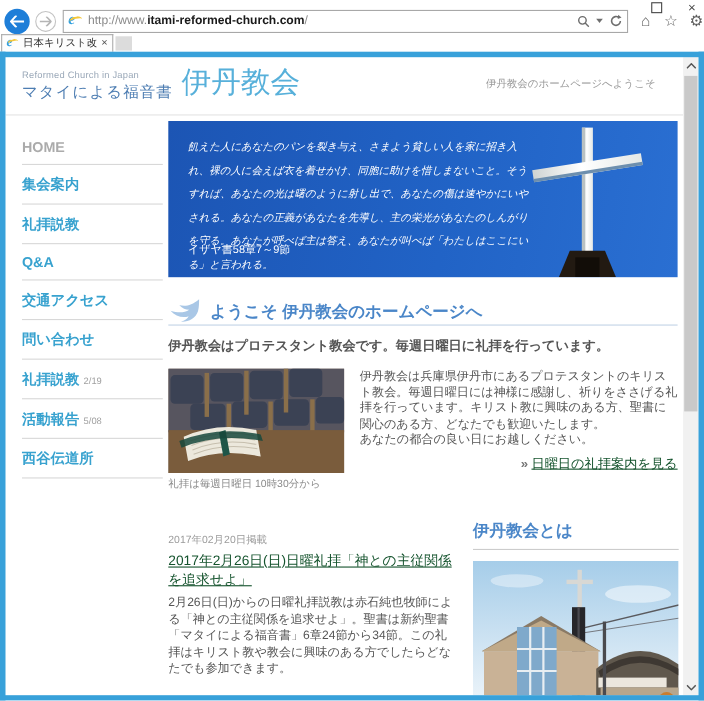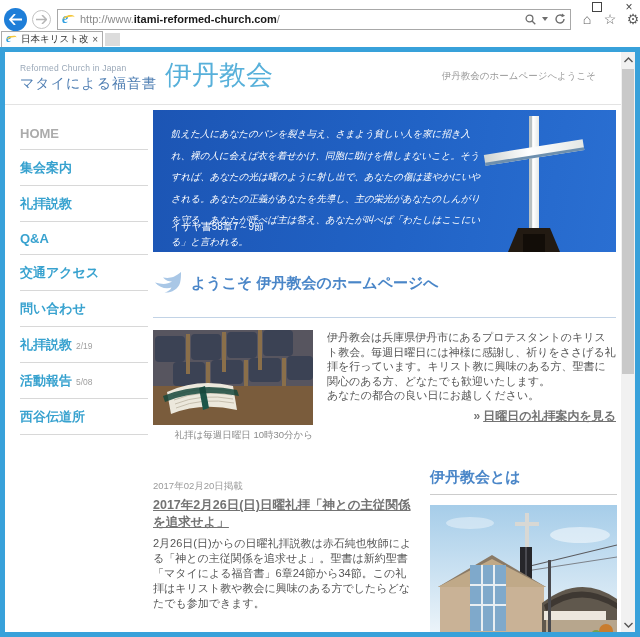--- a/index.html
+++ b/index.html
@@ -84,33 +84,33 @@
   
   .banner { position:relative; height:142px; overflow:hidden;
             background:linear-gradient(100deg,#1c55b4 0%,#2163c6 55%,#2a6fd2 100%); }
   .verse { position:absolute; left:18px; top:13px; width:316px; font:italic 9.5px/21.5px "DejaVu Serif", serif;
            color:#fff; }
   .verse-ref { position:absolute; left:18px; top:110px; width:330px; 
                font-size:10px; color:#fff; }
   .banner-cross { position:absolute; right:0; top:0; }
 
   
-  .sec-head { display:flex; align-items:center; margin-top:19px; padding-bottom:22px; border-bottom:1px solid #c2d3e6; }
+  .sec-head { display:flex; align-items:center; margin-top:19px; padding-bottom:0; border-bottom:1px solid #c2d3e6; }
   .sec-head h2 { font-size:15px; color:#4a86c8; font-weight:bold; margin-left:8px; }
   .lead { margin-top:10px; font-size:12px; font-weight:bold; color:#555; }
 
   
   .media-row { display:flex; margin-top:12px; gap:14px; }
   .media-fig { flex:0 0 160px; }
   .media-fig svg { display:block; }
-  .media-cap { font-size:9.5px; color:#8a8a8a; margin-top:4px;text-align:right; }
+  .media-cap { font-size:9.5px; color:#8a8a8a; margin-top:4px; }
   .media-desc { flex:1; font-size:11px; line-height:14.5px; color:#555; }
   .more-link-row { text-align:right; margin-top:6px; font-size:12px; }
   .more-prefix { color:#777; font-weight:bold; margin-right:3px; }
-  a.plink { color:#737373; font-weight:bold; text-decoration:underline; cursor:pointer; }
+  a.plink { color:#14532d; font-weight:normal; text-decoration:underline; cursor:pointer; }
 
   
   .cols { display:flex; gap:15px; margin-top:26px; }
   .col-news { flex:0 0 262px; }
   .col-about { flex:1; }
   .col-head { font-size:15px; color:#4a86c8; font-weight:bold; padding-bottom:7px; border-bottom:1px solid #ccc; }
   .news-date { font-size:9.5px; color:#9a9a9a; margin-top:12px; }
   .news-title { display:block; font-size:12.5px; margin-top:4px; }
   .news-body { font-size:11px; line-height:15px; color:#555; margin-top:5px; }
   .about-photo { margin-top:10px; height:132px; overflow:hidden; }
@@ -254,20 +254,21 @@
           </svg>
         </div>
 
         <div class="sec-head">
           <svg width="30" height="24" viewBox="0 0 30 24">
             <path d="M28 1 C21 7 16 7.5 10 6.5 C13 9.5 15.5 10.5 19 10.5 C14.5 13.5 9 13.5 2 11.5 C6.5 16.5 13 18.5 18.5 16.5 C17.5 19 15 20.5 11.5 21.5 C18 22 25 18.5 27 12 C28 8 28 4 28 1 Z" fill="#a9c7e6"></path>
           </svg>
           <h2>ようこそ 伊丹教会のホームページへ</h2>
         </div>
 
+        <p class="lead">伊丹教会はプロテスタント教会です。毎週日曜日に礼拝を行っています。</p>
 
         <div class="media-row">
           <figure class="media-fig">
             <svg width="160" height="95" viewBox="0 0 160 95">
               <rect width="160" height="95" fill="#6b5a4a"></rect>
               <rect width="160" height="58" fill="#57555f"></rect>
               <g fill="#3b4254">
                 <rect x="2" y="6" width="30" height="26" rx="4"></rect>
                 <rect x="38" y="4" width="30" height="26" rx="4"></rect>
                 <rect x="74" y="2" width="30" height="26" rx="4"></rect>

